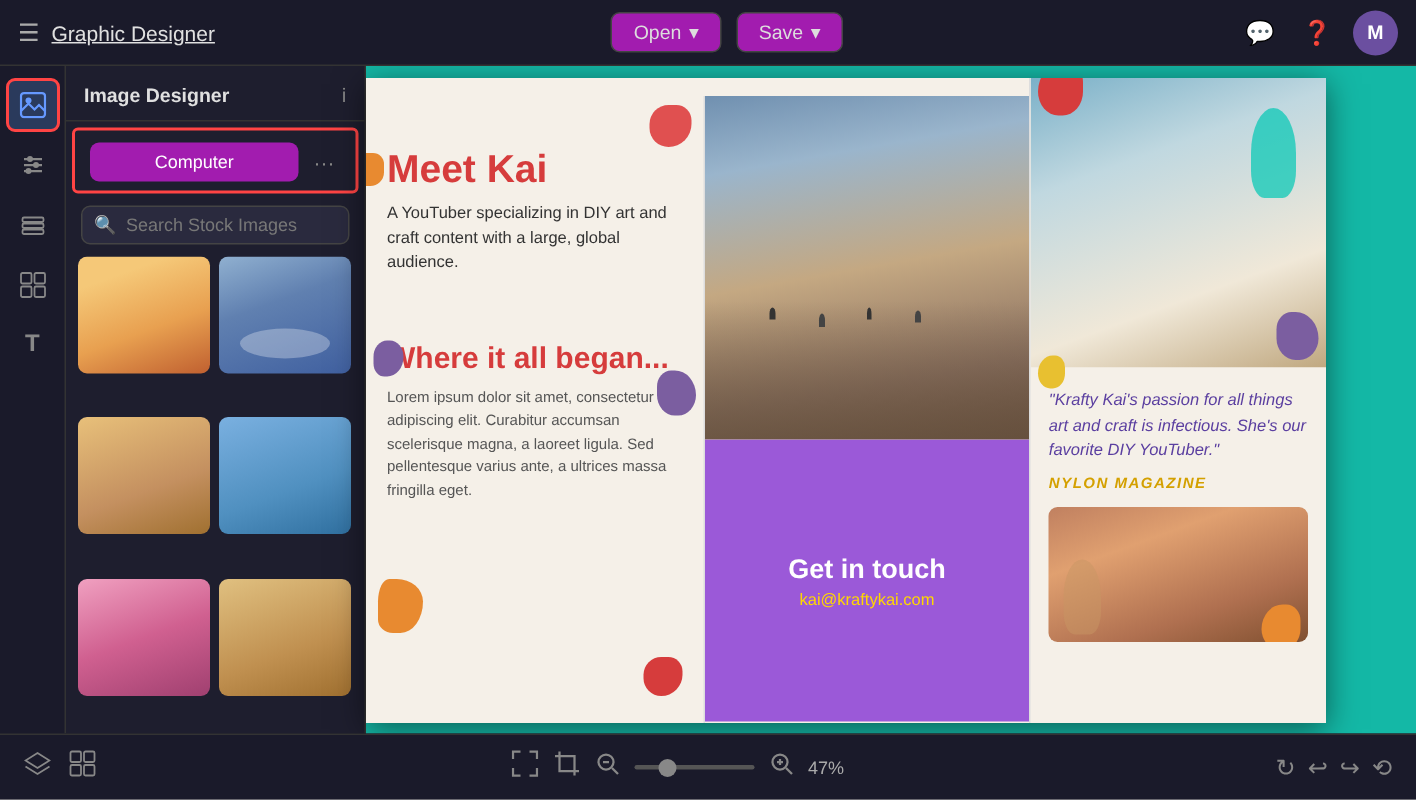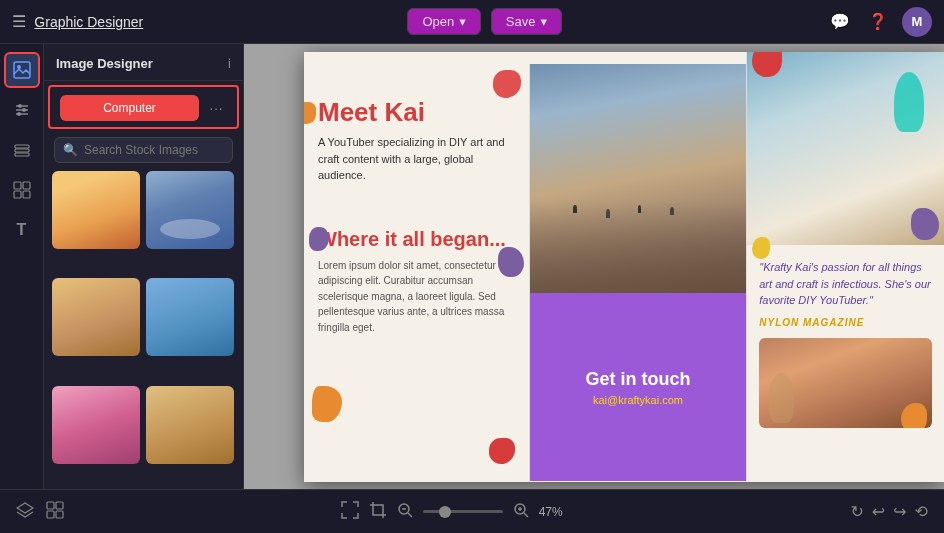--- a/index.html
+++ b/index.html
@@ -49,21 +49,21 @@
     }
     .panel-header {
       display: flex; align-items: center; justify-content: space-between;
       padding: 10px 12px 8px; border-bottom: 1px solid #333;
     }
     .panel-title { color: #e0e0e0; font-size: 13px; font-weight: 600; }
     .panel-info { color: #888; font-size: 13px; cursor: pointer; }
 
     .panel-tabs { padding: 8px 10px 6px; display: flex; gap: 6px; align-items: center; border: 2px solid #ff4444; margin: 4px; border-radius: 4px; }
     .tab-btn {
-      flex: 1; background: #ef4444; color: white; border: none;
+      flex: 1; background: #a21caf; color: white; border: none;
       border-radius: 6px; padding: 6px 10px; font-size: 12px; cursor: pointer;
     }
     .tab-more { background: none; border: none; color: #888; cursor: pointer; font-size: 14px; padding: 2px 4px; }
 
     .search-bar {
       display: flex; align-items: center; gap: 6px;
       background: #2a2a3e; border: 1px solid #444; border-radius: 6px;
       margin: 4px 10px 8px; padding: 5px 8px;
     }
     .search-bar input {
@@ -76,22 +76,22 @@
       display: grid; grid-template-columns: 1fr 1fr; gap: 4px;
       padding: 0 8px; overflow-y: auto; flex: 1;
     }
     .img-thumb {
       width: 88px; height: 78px; border-radius: 6px; overflow: hidden; cursor: pointer;
       background: #333;
     }
 
     
     .canvas-area {
-      flex: 1; background: #a3a3a3; display: flex; flex-direction: column;
-      align-items: flex-end; justify-content: center; position: relative;
+      flex: 1; background: #14b8a6; display: flex; flex-direction: column;
+      align-items: flex-start; justify-content: center; position: relative;
     }
 
     
     .canvas-container {
       background: #f5f0e8; width: 640px; height: 430px;
       display: flex; position: relative; overflow: hidden;
       box-shadow: 0 4px 20px rgba(0,0,0,0.5);
     }
 
     

